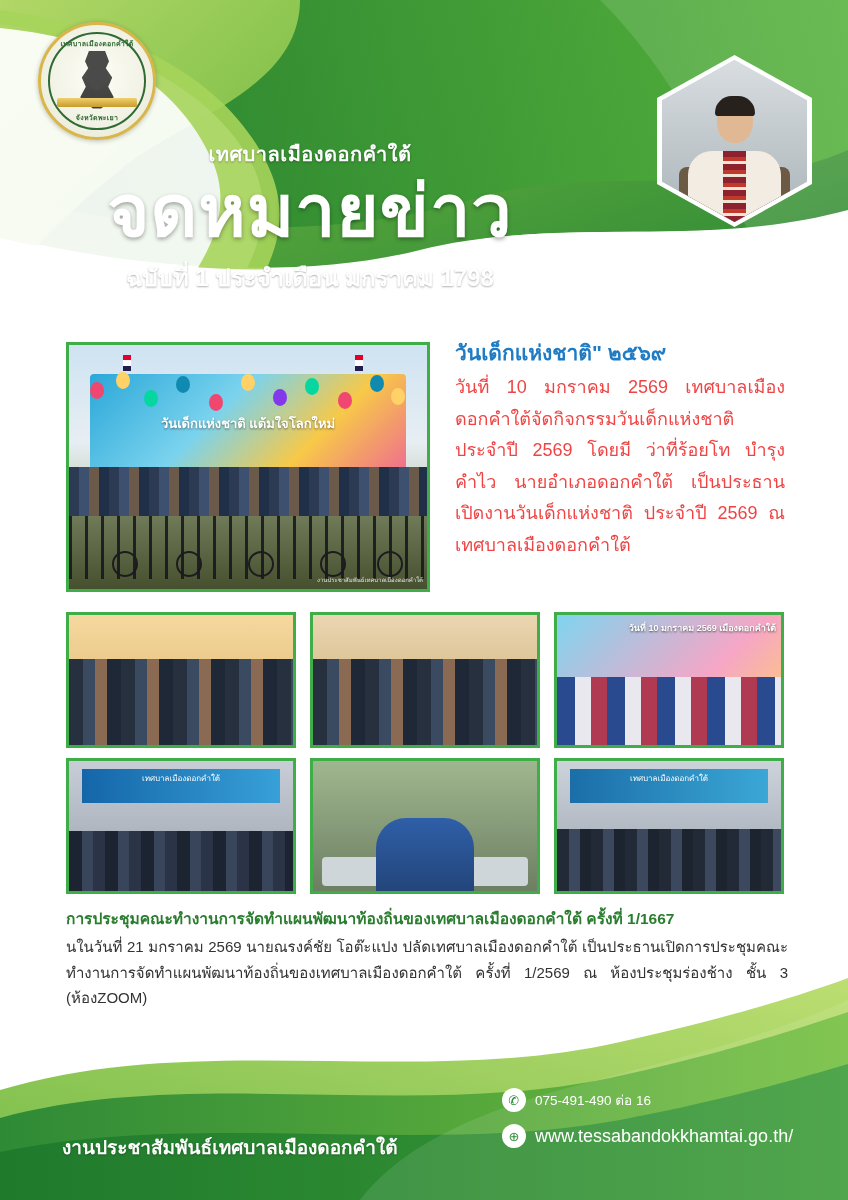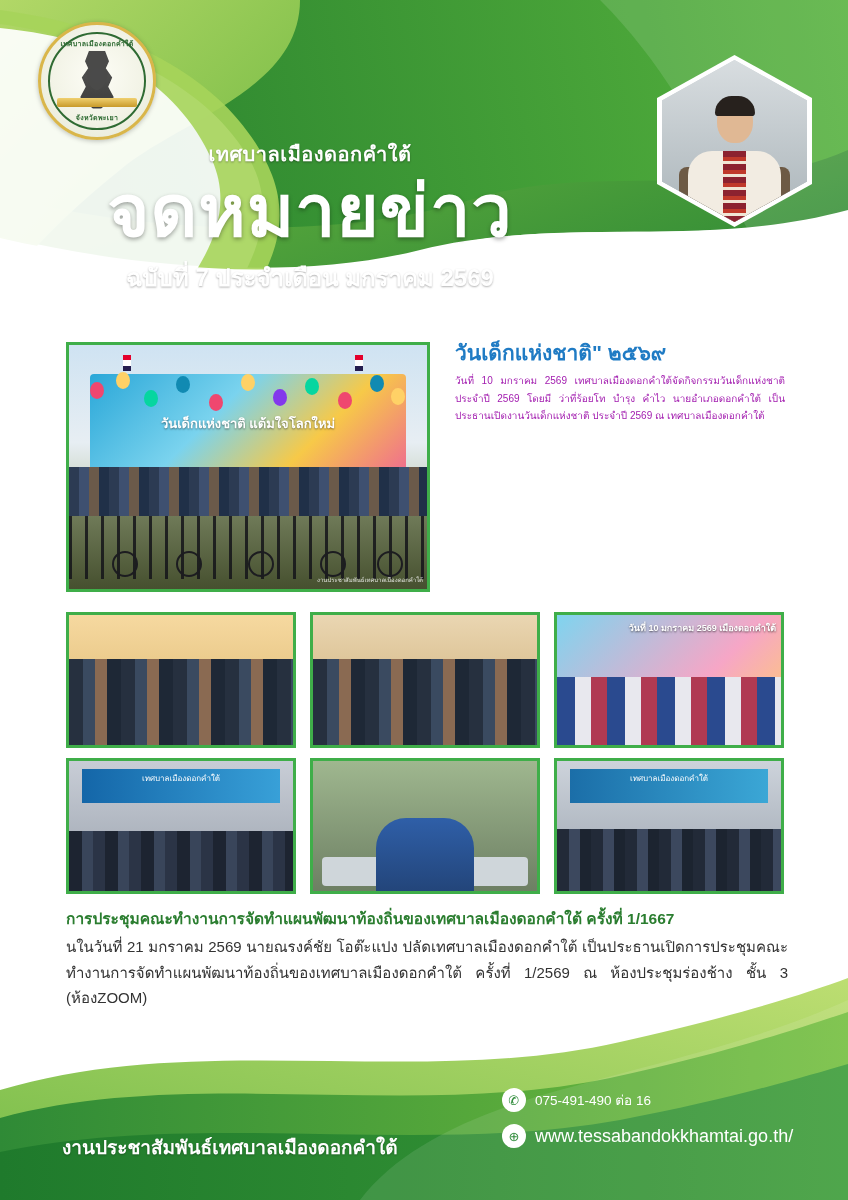--- a/index.html
+++ b/index.html
@@ -214,22 +214,22 @@
     left: 455px; top: 36px;
     width: 330px;
     color: #1f7bc4;
     font-size: 21px;
     font-weight: bold;
   }
   .hero-body {
     position: absolute;
     left: 455px; top: 72px;
     width: 330px;
-    color: #a21caf;
-    font-size: 10px;
+    color: #ef4444;
+    font-size: 18px;
     line-height: 1.75;
     text-align: justify;
   }
 
   
   .grid-photo { position: absolute; width: 230px; height: 136px; }
   .gp-r1 { top: 312px; }
   .gp-r2 { top: 458px; }
   .gp-c1 { left: 66px; }
   .gp-c2 { left: 310px; }
@@ -349,21 +349,21 @@
       <div class="ring"></div>
       <div class="txt-top">เทศบาลเมืองดอกคำใต้</div>
       <div class="emblem"></div>
       <div class="gold-bar"></div>
       <div class="txt-bot">จังหวัดพะเยา</div>
     </div>
 
     <div class="hdr-titles">
       <div class="hdr-sub1">เทศบาลเมืองดอกคำใต้</div>
       <div class="hdr-main">จดหมายข่าว</div>
-      <div class="hdr-sub2">ฉบับที่ 7 ประจำเดือน มกราคม 2569</div>
+      <div class="hdr-sub2">ฉบับที่ 1 ประจำเดือน มกราคม 1798</div>
     </div>
 
     <div class="hex-photo">
       <div class="inner">
         <div class="wall"></div>
         <div class="chair"></div>
         <div class="body"></div>
         <div class="sash"></div>
         <div class="head"></div>
         <div class="hair"></div>

